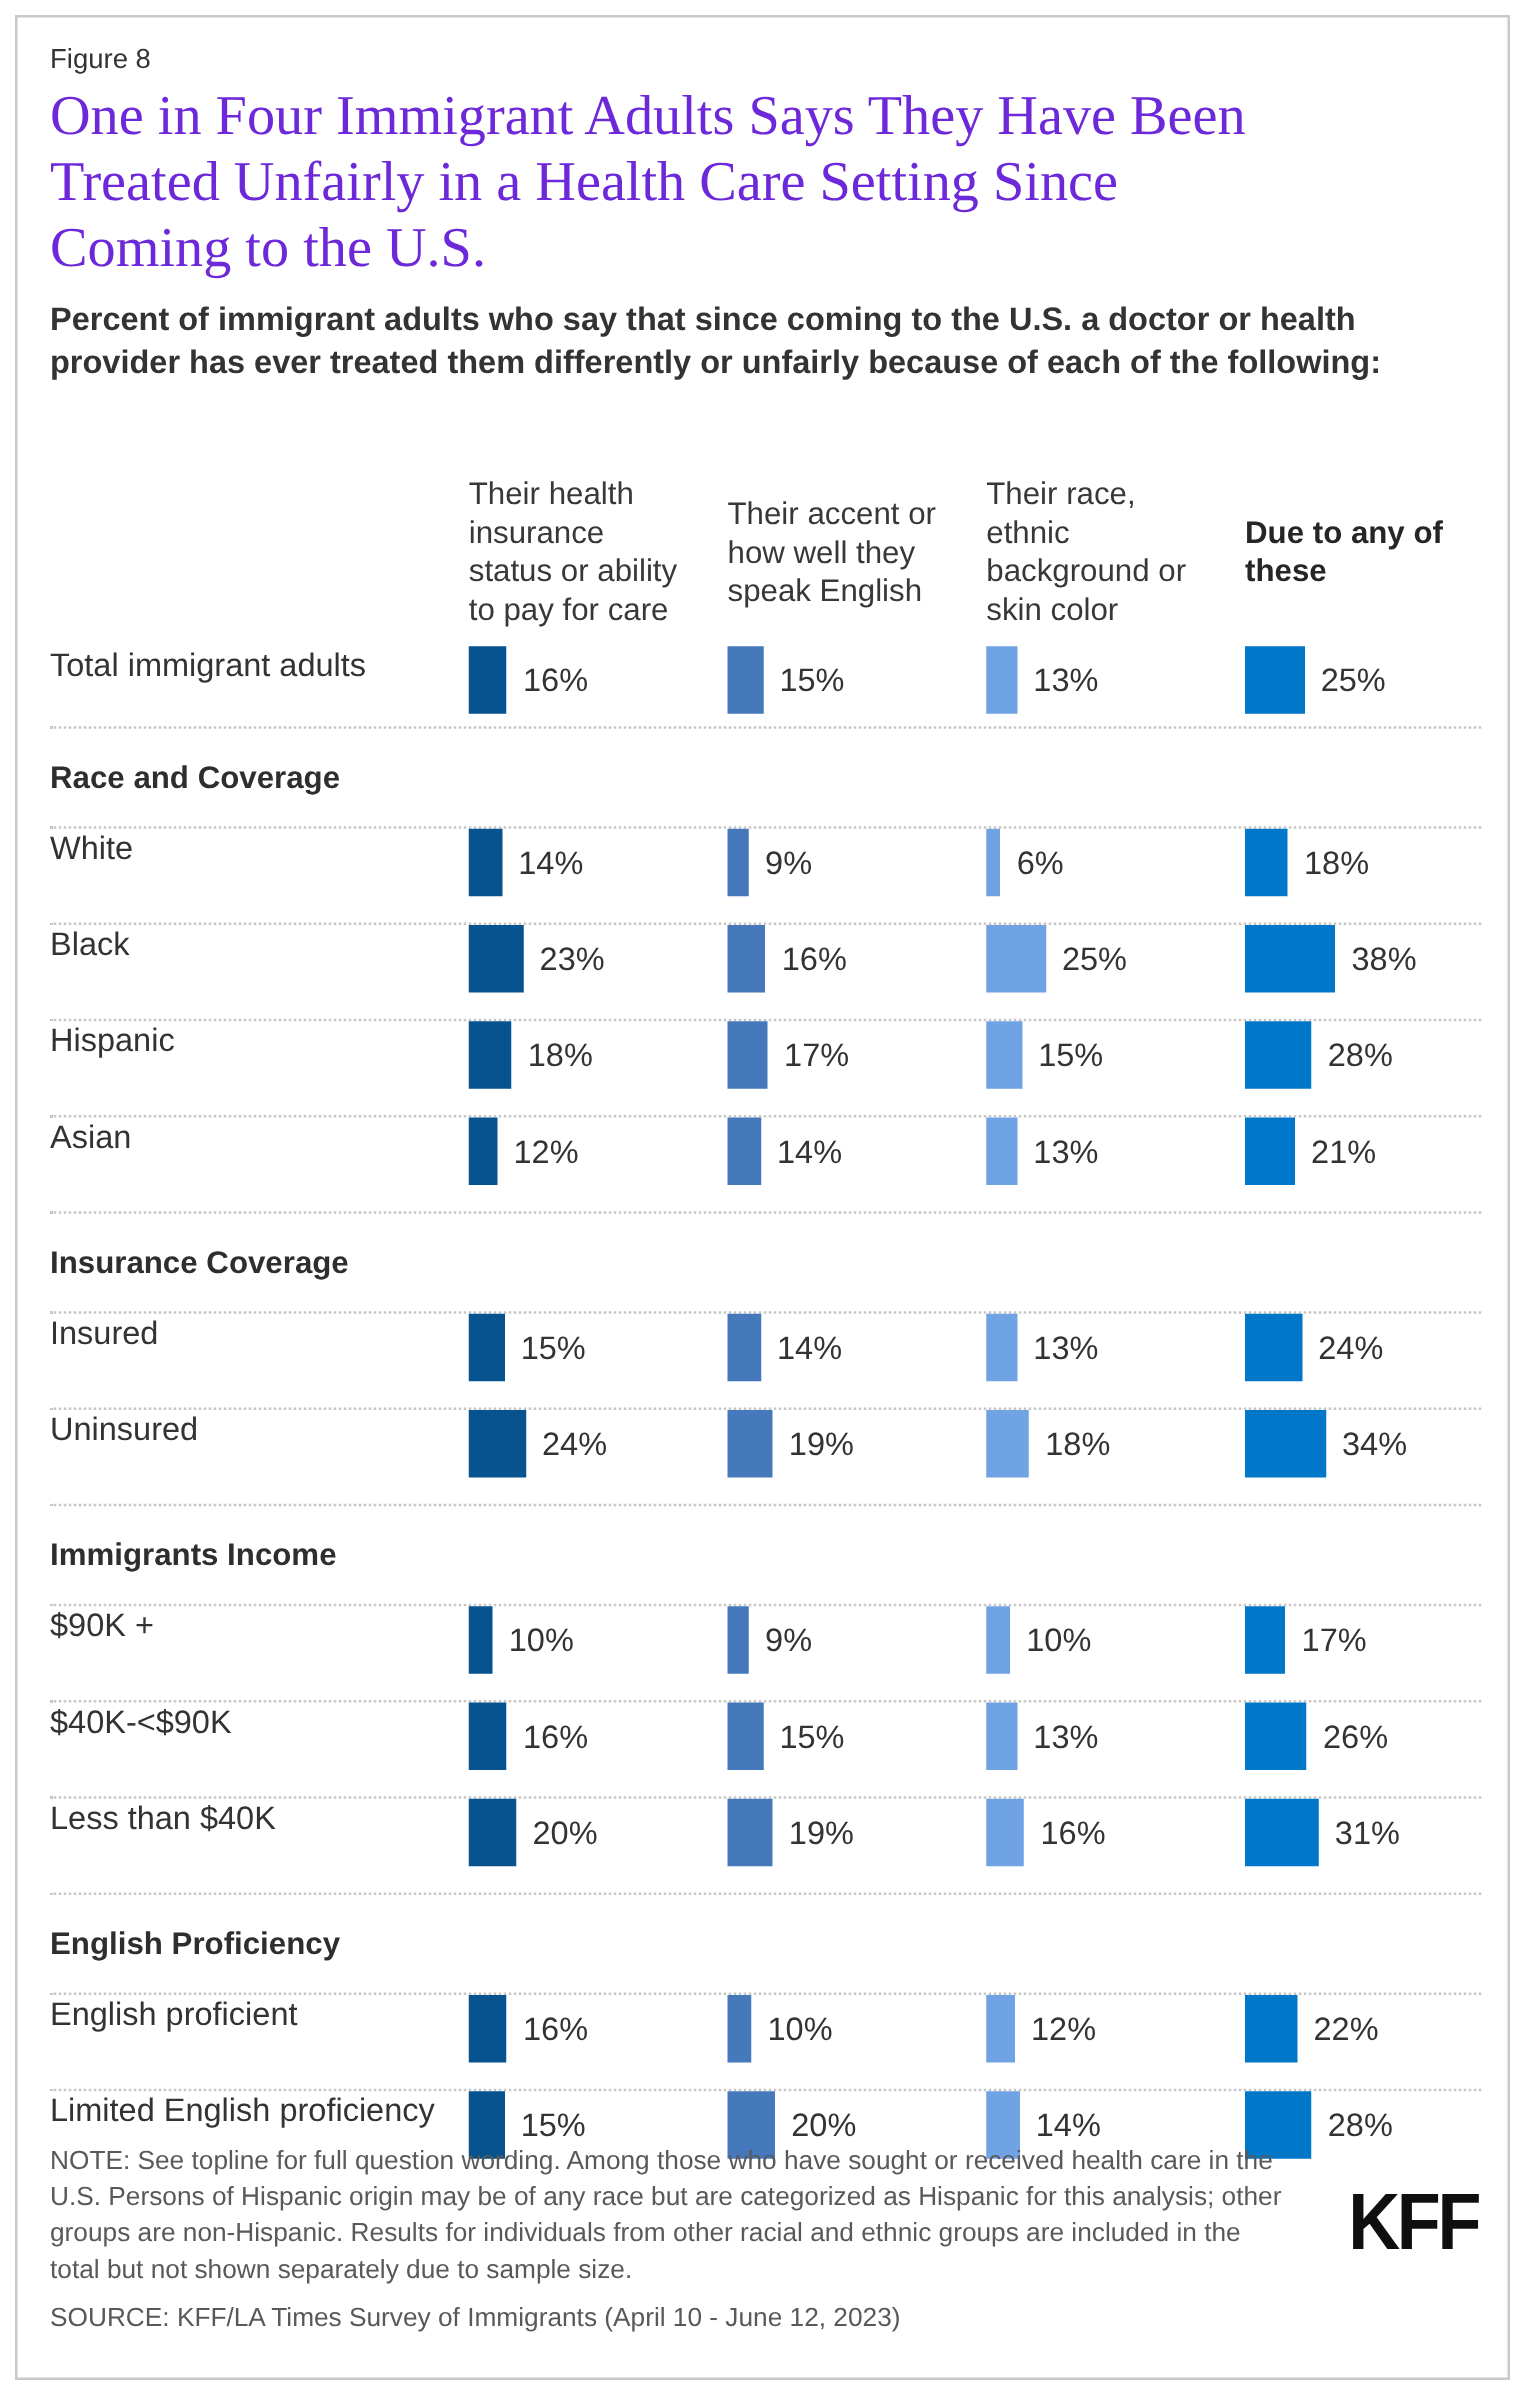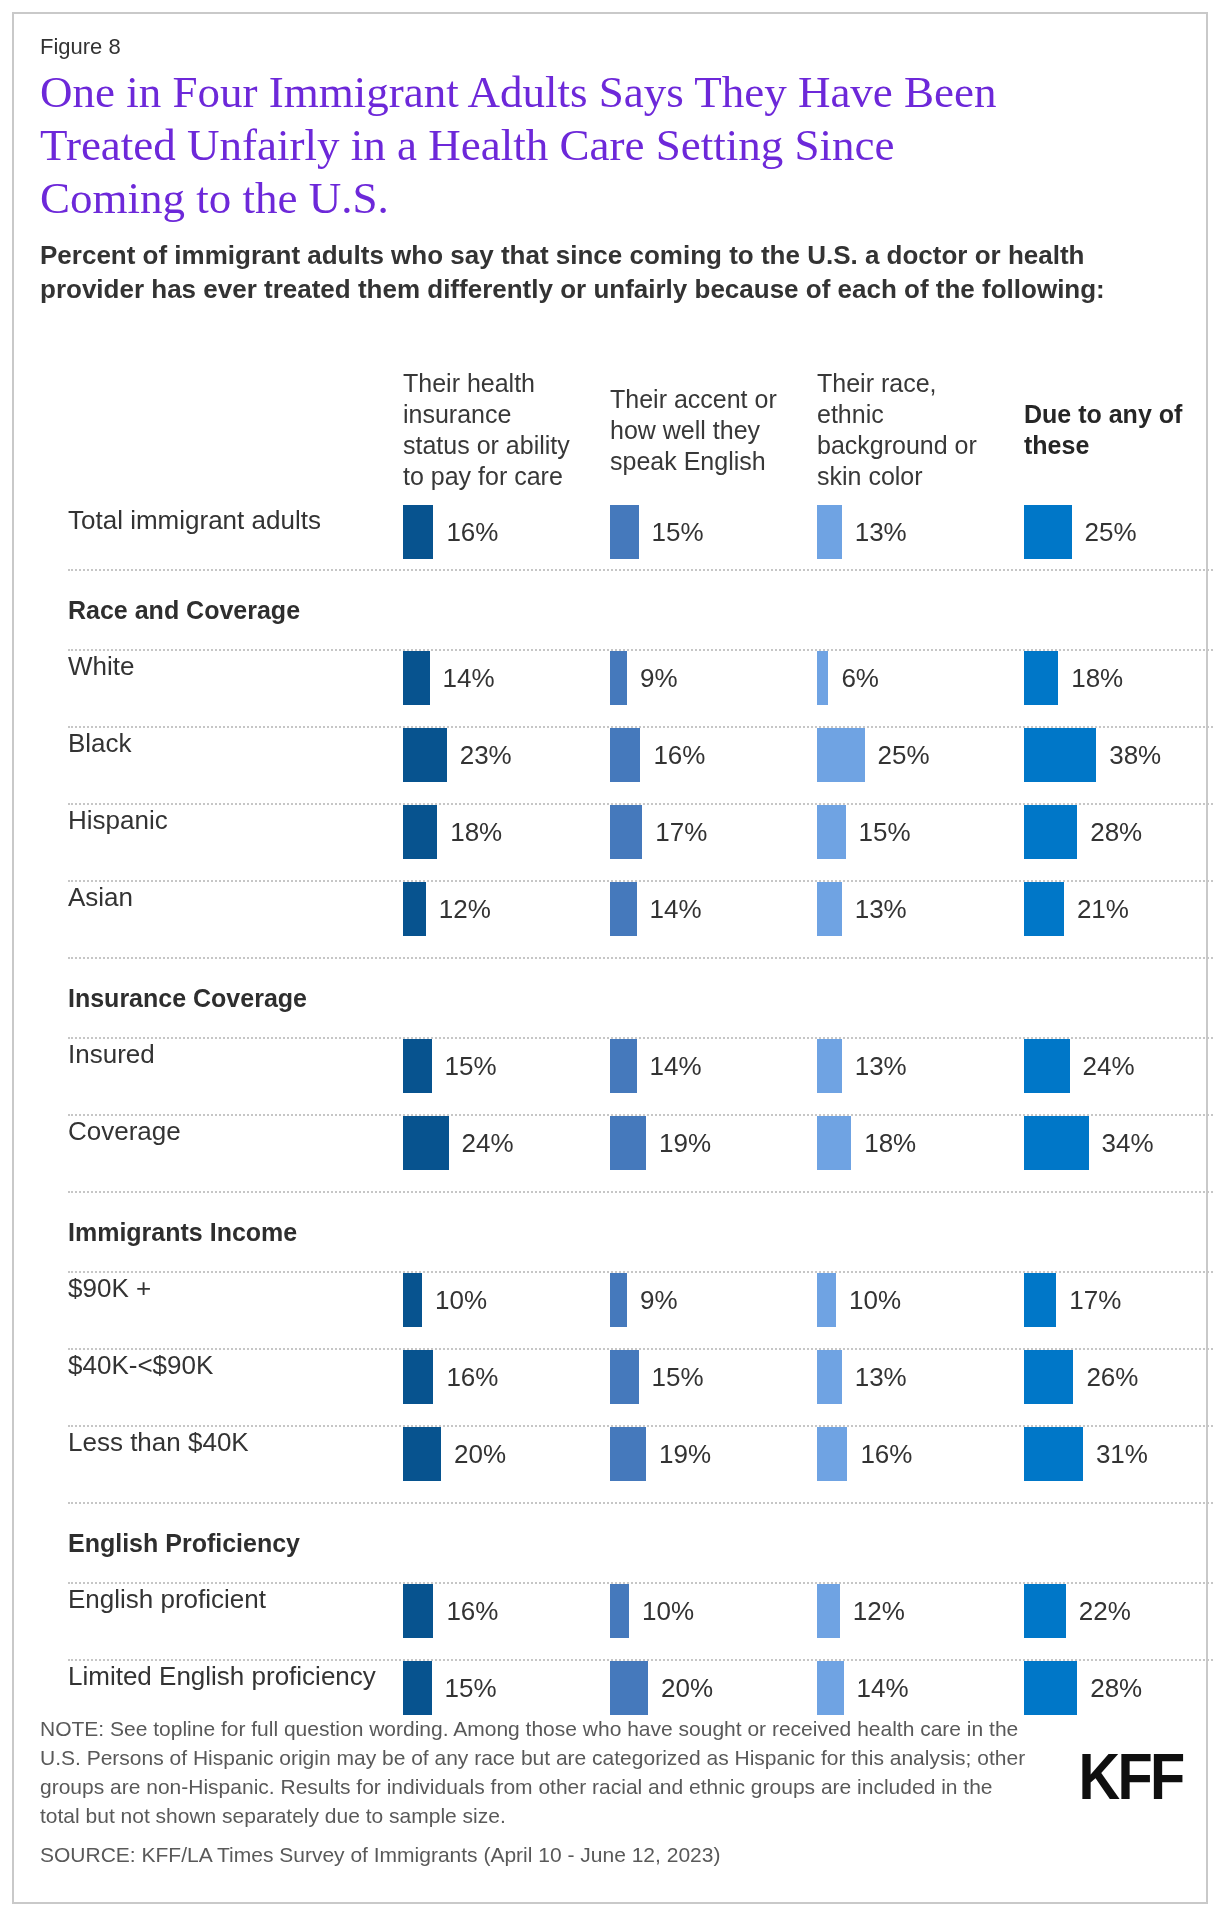--- a/index.html
+++ b/index.html
@@ -10,21 +10,21 @@
   .card{position:absolute;inset:12px;border:2px solid #c9c9c9;background:#ffffff;}
   .figure-label{position:absolute;left:40px;top:34px;font-size:22px;color:#333333;}
   .chart-title{
     position:absolute;left:40px;top:66px;width:1130px;
     font-size:45px;line-height:53px;color:#6d28d9;white-space:pre-line;font-weight:400;font-family:Liberation Serif, serif;
   }
   .chart-subtitle{
     position:absolute;left:40px;top:238px;width:1120px;
     font-size:26px;line-height:34px;color:#333333;white-space:pre-line;font-weight:bold;
   }
-  .table{position:absolute;left:40px;top:355px;width:1145px;margin-left:28px;}
+  .table{position:absolute;left:40px;top:367px;width:1145px;}
   .header-row{display:flex;align-items:center;height:150px;}
   .spacer{flex:0 0 335px;}
   .hcell{
     flex:0 0 207px;box-sizing:border-box;padding-right:34px;
     font-size:25px;line-height:31px;color:#383838;white-space:pre-line;
   }
   .hcell.bold{font-weight:bold;color:#262626;}
   .row{display:flex;align-items:flex-start;height:75px;border-bottom:2px dotted #c6c6c6;}
   .row.total{height:64px;}
   .row.last{border-bottom:none;}
@@ -195,21 +195,21 @@
           <div class="bar-cell">
             <div class="bar" style="width: 24.7px; background: rgb(111, 163, 227);"></div>
             <span class="pct">13%</span>
           </div>
           <div class="bar-cell">
             <div class="bar" style="width: 45.6px; background: rgb(0, 119, 200);"></div>
             <span class="pct">24%</span>
           </div>
         </div>
         <div class="row">
-          <div class="rlabel">Coverage</div>
+          <div class="rlabel">Uninsured</div>
           <div class="bar-cell">
             <div class="bar" style="width: 45.6px; background: rgb(7, 83, 143);"></div>
             <span class="pct">24%</span>
           </div>
           <div class="bar-cell">
             <div class="bar" style="width: 36.1px; background: rgb(69, 121, 188);"></div>
             <span class="pct">19%</span>
           </div>
           <div class="bar-cell">
             <div class="bar" style="width: 34.2px; background: rgb(111, 163, 227);"></div>

